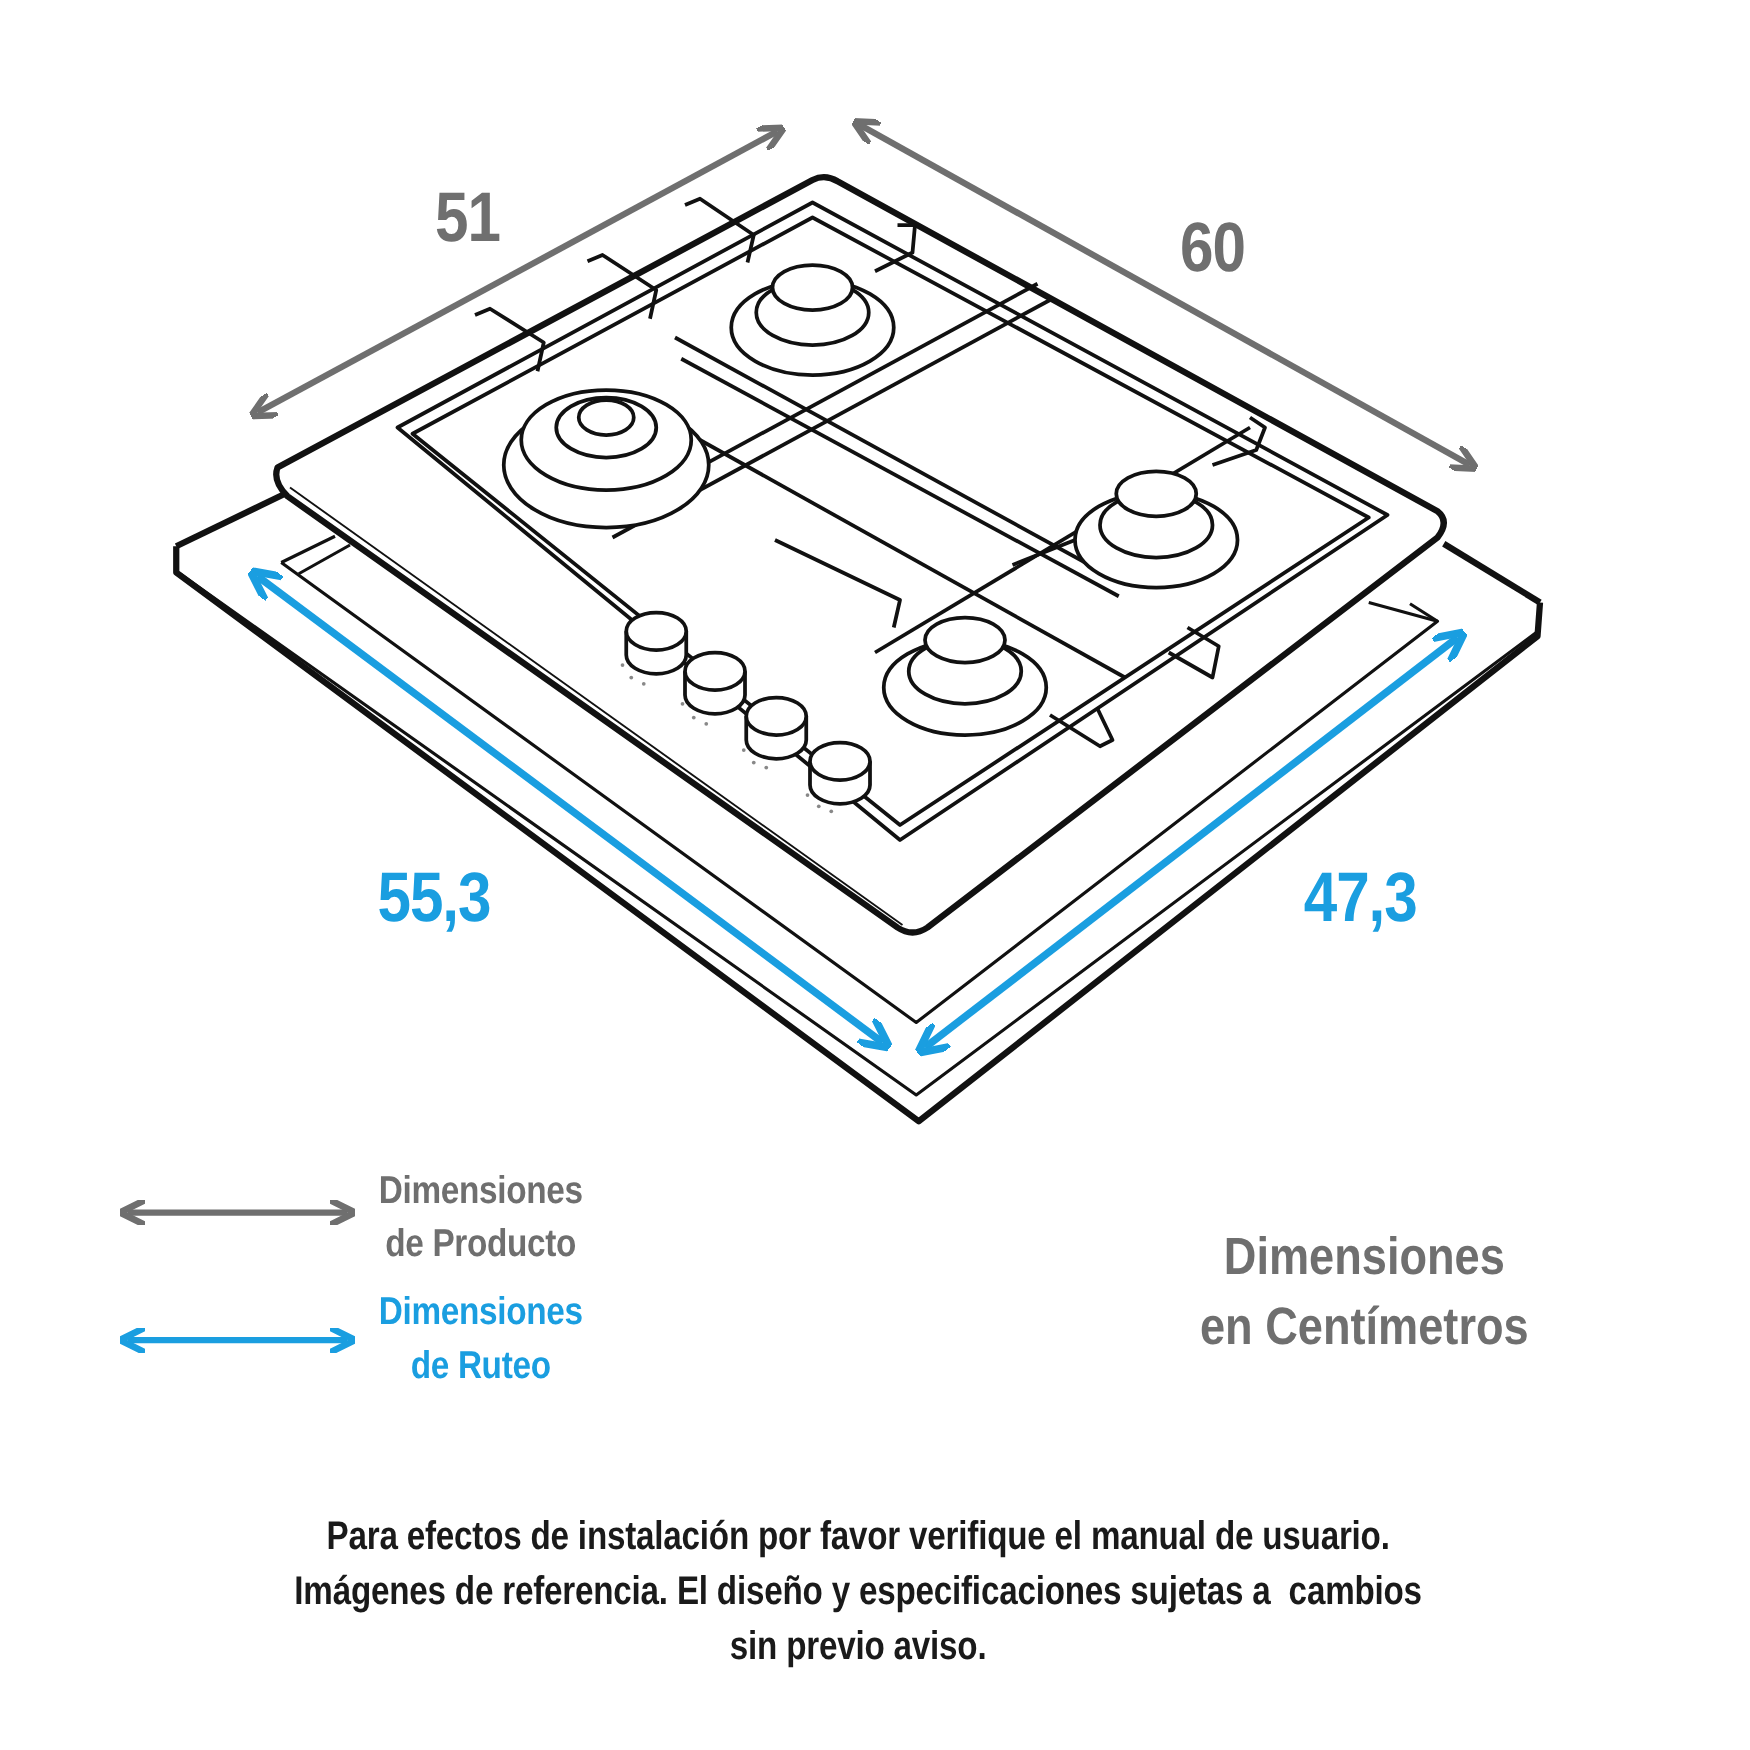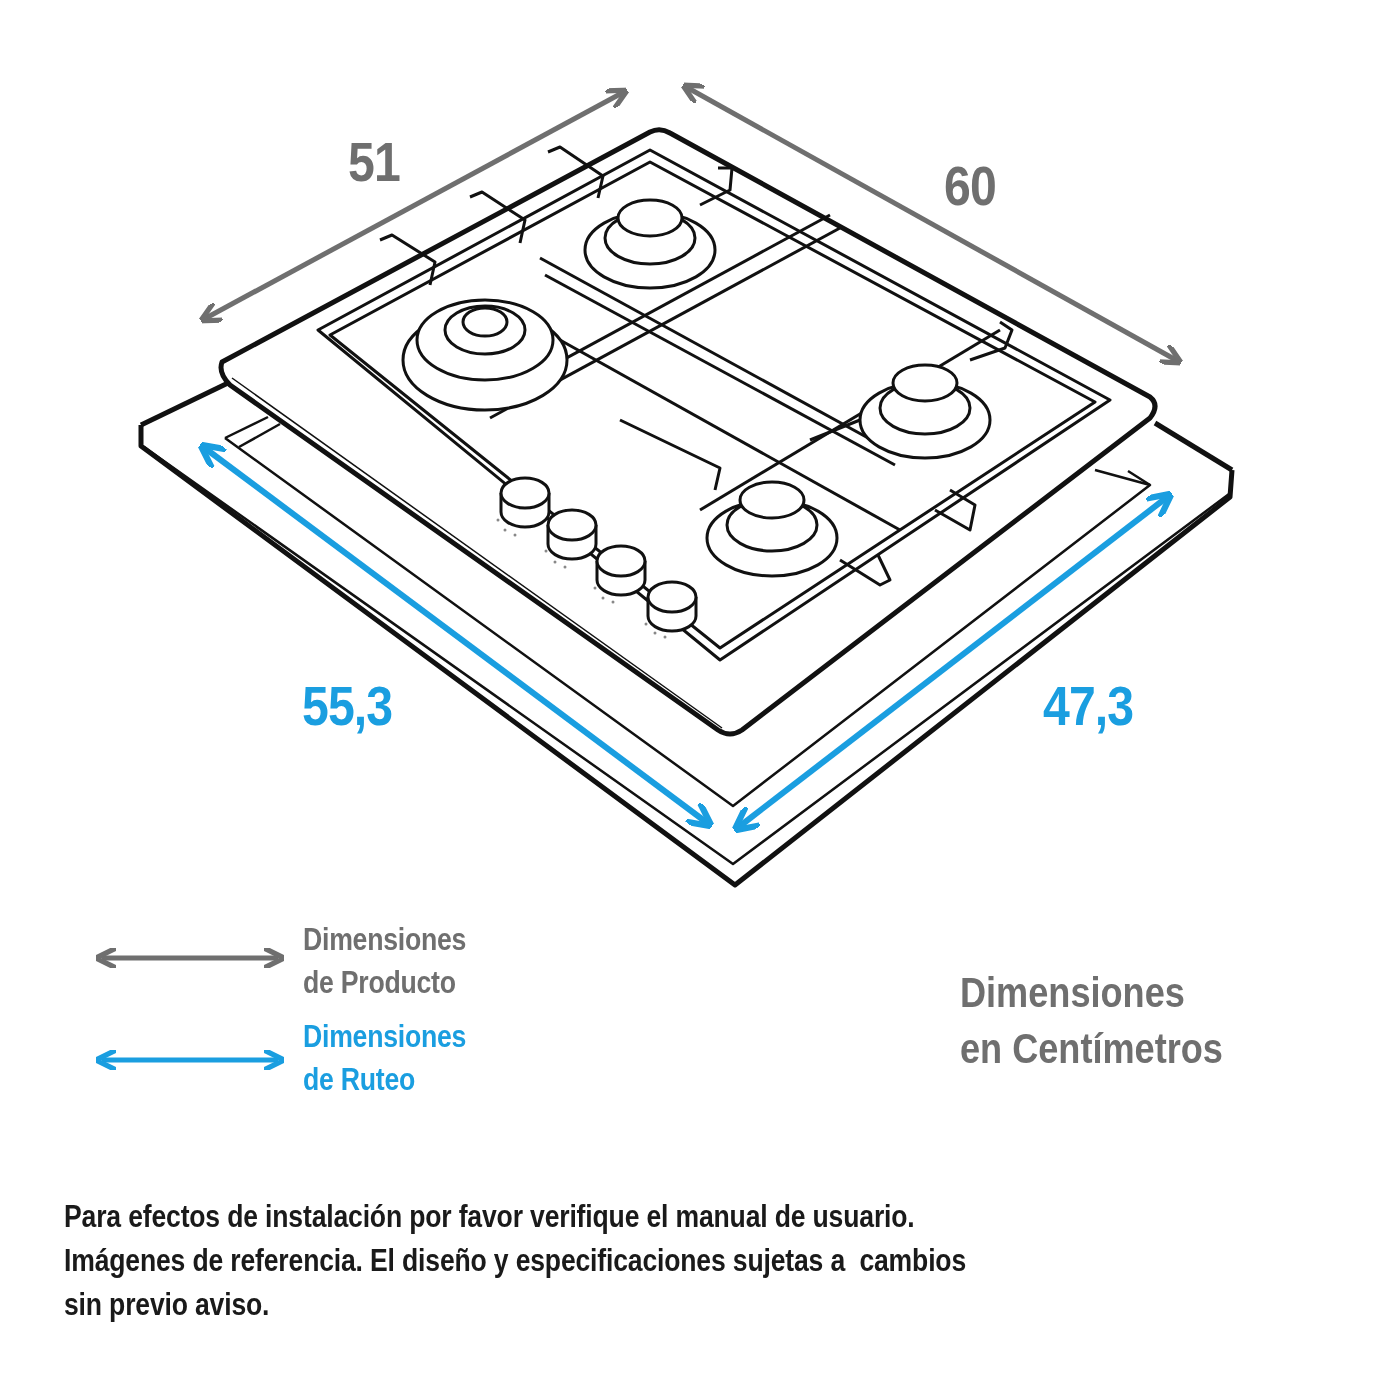--- a/index.html
+++ b/index.html
@@ -1,18 +1,18 @@
 <!DOCTYPE html>
 <html><head>
 <meta charset="utf-8">
 <style>
   html, body { margin:0; padding:0; background:#ffffff; }
   body { width:1400px; height:1400px; position:relative; overflow:hidden;
          font-family:"Liberation Sans", "DejaVu Sans", sans-serif; }
-  #diagram { position:absolute; left:0; top:0; width:1400px; height:1280px; }
+  #diagram { position:absolute; left:0; top:12px; width:1400px; height:1280px;text-align:center; }
   .dim-label { position:absolute; font-weight:bold; letter-spacing:-1px;
                transform:scaleX(0.86); transform-origin:left top; }
   .product { color:#6f6f6f; }
   .routing { color:#1a9ee0; }
   .big { font-size:56px; line-height:56px; }
   .legend-text { position:absolute; font-weight:bold; font-size:31px; line-height:43px;
                  transform:scaleX(0.86); transform-origin:left top; letter-spacing:-0.3px; }
   .units { position:absolute; left:960px; top:965px; font-weight:bold; font-size:42px;
            line-height:56px; color:#6f6f6f; transform:scaleX(0.86); transform-origin:left top; }
   .disclaimer { position:absolute; left:64px; top:1194px; font-weight:bold; font-size:32px;

